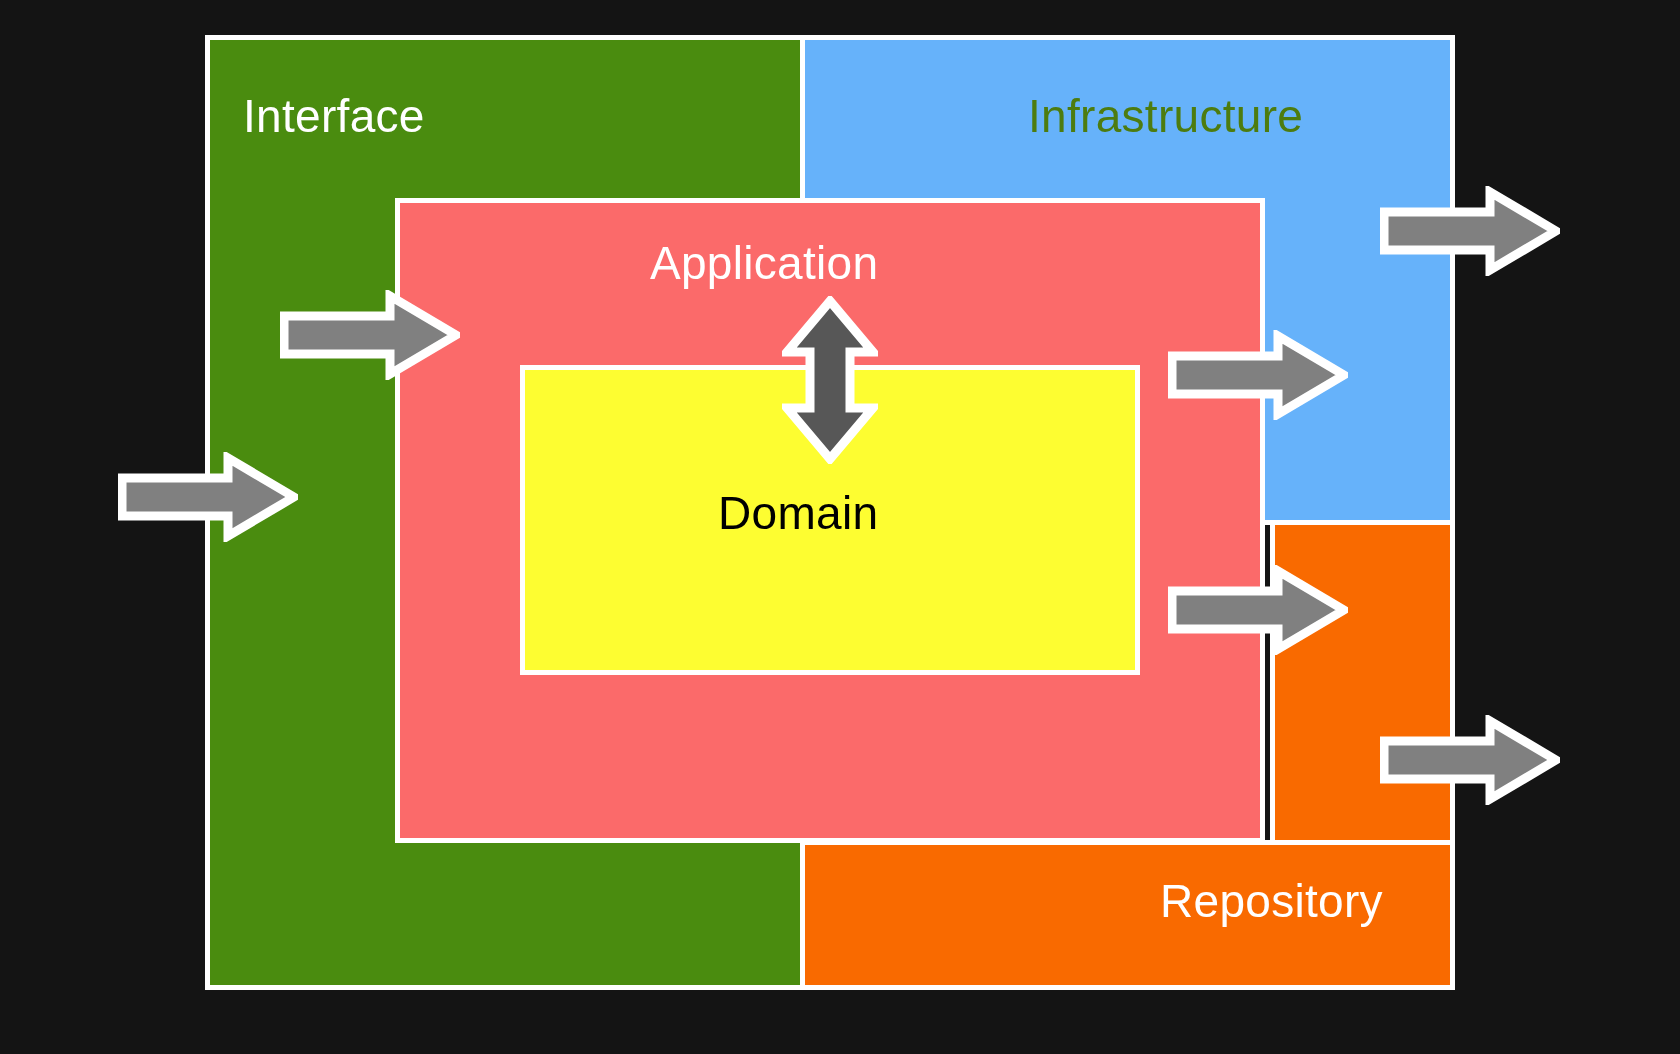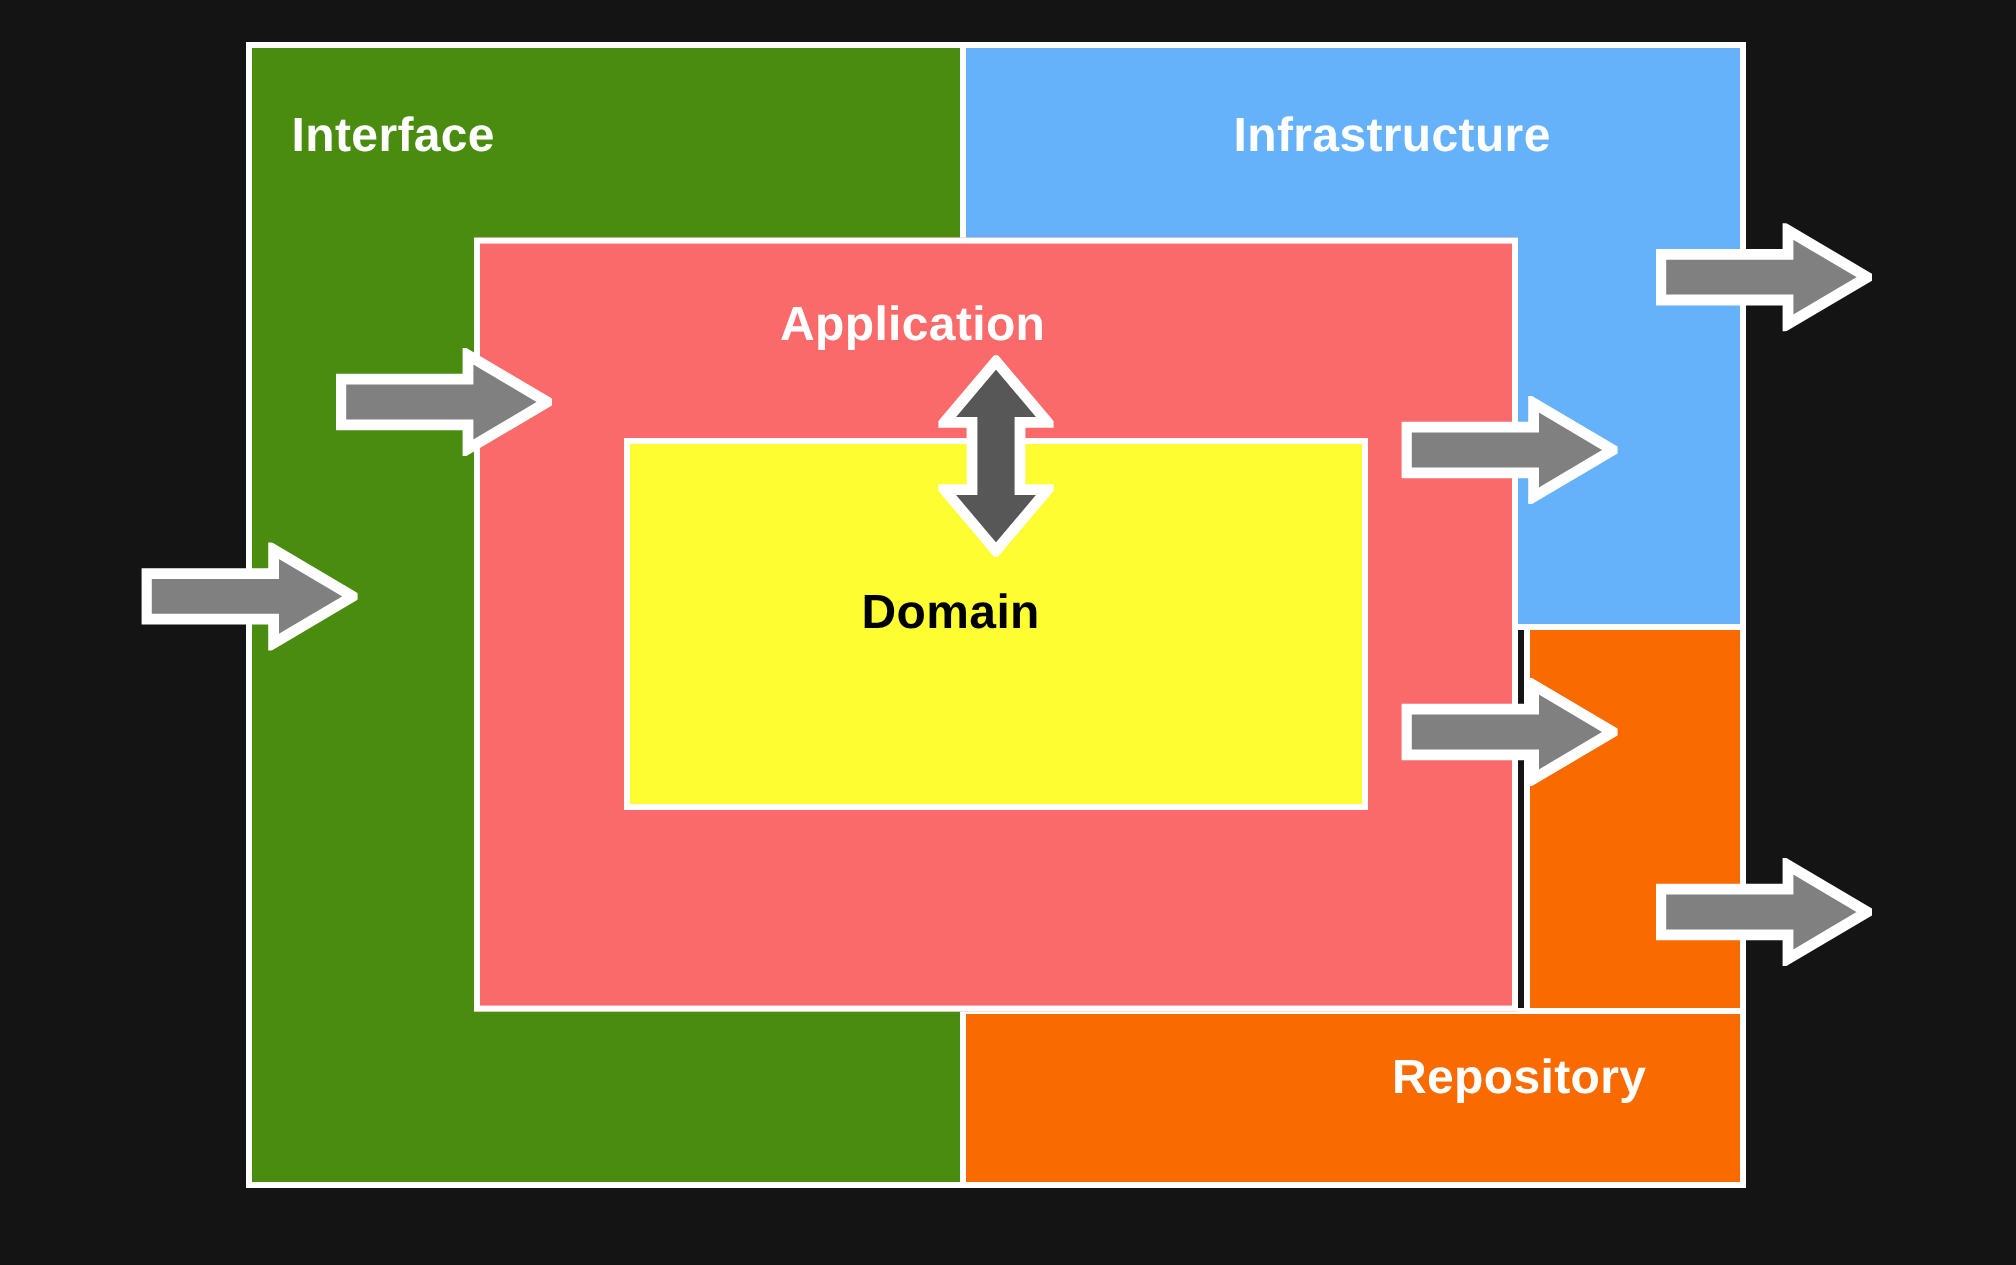--- a/index.html
+++ b/index.html
@@ -19,24 +19,24 @@
     height: 1054px;
     background: #141414;
   }
   .layer {
     position: absolute;
     box-sizing: border-box;
     border: 5px solid #ffffff;
   }
   .layer-label {
     position: absolute;
-    font-size: 40px;
+    font-size: 46px;
     line-height: 1;
     white-space: nowrap;
-    font-weight: 700;
+    font-weight: 400;
     letter-spacing: 0.3px;
     text-align: center;
   }
   #interface-layer {
     left: 205px;
     top: 35px;
     width: 600px;
     height: 955px;
     background: #4a8c0f;
   }
@@ -76,25 +76,25 @@
     background: #fdfd31;
   }
   .lbl-interface {
     left: 243px;
     top: 93px;
     color: #ffffff;
   }
   .lbl-infrastructure {
     left: 1028px;
     top: 93px;
-    color: #ffffff;
+    color: #4d7c0f;
   }
   .lbl-application {
     left: 650px;
-    top: 250px;
+    top: 240px;
     color: #ffffff;
   }
   .lbl-domain {
     left: 718px;
     top: 490px;
     color: #000000;
   }
   .lbl-repository {
     left: 1160px;
     top: 878px;

